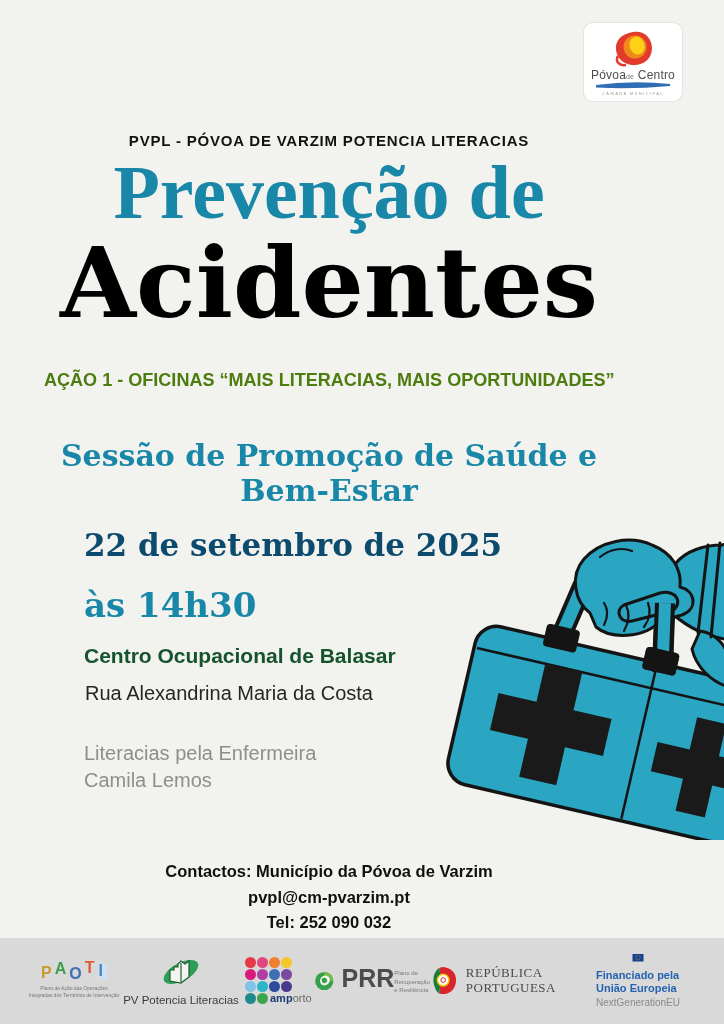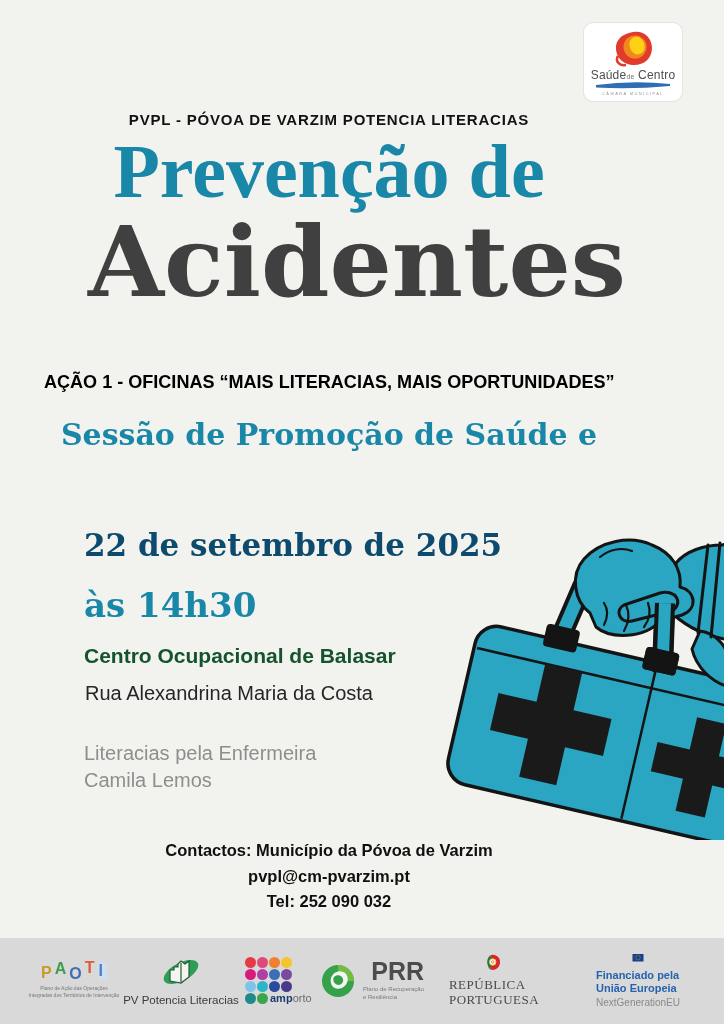--- a/index.html
+++ b/index.html
@@ -2,33 +2,33 @@
 <html><head>
 <meta charset="utf-8">
 <style>
   html,body{margin:0;padding:0;background:#888;}
   .poster{
     position:relative;width:724px;height:1024px;margin:0 auto;
     background:#f2f2ee;overflow:hidden;
     font-family:"Liberation Sans",sans-serif;color:#1a1a1a;
   }
   .abs{position:absolute;}
-  .center{left:0;width:658px;text-align:center;}
+  .center{left:0;width:658px;text-align:center;margin-top:21px;}
 
   
   .org-logo{left:584px;top:23px;width:98px;height:78px;background:#fff;border-radius:9px;
     box-shadow:0 0 0 1px #e4e4e0;display:flex;flex-direction:column;align-items:center;justify-content:center;}
   .org-name{font-size:12px;color:#4d4d4d;letter-spacing:.2px;margin-top:1px;white-space:nowrap;}
   .org-name .de{font-size:7px;color:#777;}
   .org-sub{font-size:4px;letter-spacing:1.4px;color:#9a9a9a;margin-top:2px;}
 
   .kicker{top:111px;font-size:15px;font-weight:bold;letter-spacing:.8px;color:#121212;}
   .title1{top:133px;font-family:Liberation Serif, serif;font-weight:bold;font-size:76px;line-height:1;color:#1987a8;}
-  .title2{top:213px;font-family:"DejaVu Serif",serif;font-weight:bold;font-size:98px;line-height:1;color:#404040;padding-left:28px;}
-  .action{top:371px;font-size:19px;font-weight:600;color:#000000;}
+  .title2{top:213px;font-family:"DejaVu Serif",serif;font-weight:bold;font-size:98px;line-height:1;color:#000000;}
+  .action{top:348px;font-size:19px;font-weight:600;color:#4d7c0f;}
   .action span{display:inline-block;transform:scaleX(.95);}
   .session{top:417px;font-family:"DejaVu Serif",serif;font-weight:bold;font-size:30px;line-height:1.18;color:#1987a8;}
 
   .date{left:84px;top:527px;font-family:"DejaVu Serif",serif;font-weight:bold;font-size:31px;color:#0c4a6e;}
   .time{left:84px;top:585px;font-family:"DejaVu Serif",serif;font-weight:bold;font-size:34px;color:#1987a8;}
   .venue{left:84px;top:644px;font-size:21px;font-weight:bold;color:#14532d;}
   .address{left:85px;top:682px;font-size:20px;color:#262626;}
   .facilitator{left:84px;top:740px;font-size:20px;line-height:1.35;color:#8e8e8e;}
 
   .contacts{top:838px;font-size:16.5px;font-weight:bold;line-height:1.55;color:#101010;}
@@ -51,59 +51,60 @@
   .pvlit{left:122px;top:8px;width:118px;height:70px;}
   .pvlit-label{font-size:11.5px;color:#3a3a3a;margin-top:3px;white-space:nowrap;}
 
   .amporto{left:244px;top:18px;width:110px;height:50px;display:block;}
   .am-dots{position:absolute;left:0;top:0;width:50px;display:flex;flex-wrap:wrap;}
   .am-dot{width:11px;height:11px;border-radius:50%;margin:.5px;}
   .am-text{position:absolute;left:26px;top:36px;font-size:11px;color:#6b6b6b;}
   .am-text b{color:#1f3b73;}
 
   .prr{left:314px;top:14px;width:116px;height:58px;flex-direction:row;gap:7px;}
-  .prr-txt{display:flex;flex-direction:column;align-items:flex-end;}
+  .prr-txt{display:flex;align-items:flex-start;}
   .prr-name{font-size:25px;font-weight:bold;color:#4c4c4c;line-height:.9;}
   .prr-cap{font-size:6px;color:#7a7a7a;line-height:1.4;margin-top:2px;}
 
-  .republica{left:432px;top:16px;width:124px;height:54px;flex-direction:column;gap:7px;}
+  .republica{left:432px;top:16px;width:124px;height:54px;flex-direction:row;gap:7px;}
   .rep-txt{font-family:"Liberation Serif",serif;font-size:13px;letter-spacing:.5px;color:#4a4a4a;line-height:1.15;}
 
   .eu{left:560px;top:16px;width:156px;height:54px;flex-direction:column;gap:7px;justify-content:flex-start;}
   .eu-txt{display:flex;flex-direction:column;align-items:flex-start;}
   .eu-bold{font-size:11px;font-weight:bold;color:#2563b0;line-height:1.25;}
   .eu-ngeu{font-size:10px;color:#8a8a8a;margin-top:1px;}
 </style>
 </head>
 <body>
 
 <div class="poster">
 
   <div class="abs org-logo">
     <svg width="46" height="38" viewBox="0 0 46 38">
       <path d="M 23 3 C 34 1 42 9 42 19 C 42 30 33 37 22 36 C 12 35 5 27 6 17 C 7 9 14 4.5 23 3 Z" fill="#e23b2c"></path>
       <path d="M 8 27 C 5 32 9 37 16 36" stroke="#e23b2c" stroke-width="2.5" fill="none"></path>
       <circle cx="25" cy="18" r="11.5" fill="#f0881e"></circle>
       <ellipse cx="27" cy="16.5" rx="7.5" ry="9" fill="#fcd116" transform="rotate(-18 27 16.5)"></ellipse>
     </svg>
     <div class="org-name">
-      <span>Saúde</span><span class="de">de</span> <span>Centro</span>
+      <span>Póvoa</span><span class="de">de</span> <span>Centro</span>
     </div>
     <svg width="78" height="7" viewBox="0 0 78 7">
       <path d="M 2 3 Q 39 -2 76 2 L 76 4 Q 38 7.5 2 5.5 Z" fill="#2f6db5"></path>
     </svg>
     <div class="org-sub">CÂMARA MUNICIPAL</div>
   </div>
 
   <div class="abs center kicker">PVPL - PÓVOA DE VARZIM POTENCIA LITERACIAS</div>
   <div class="abs center title1">Prevenção de</div>
   <div class="abs center title2">Acidentes</div>
   <div class="abs center action"><span>AÇÃO 1 - OFICINAS “MAIS LITERACIAS, MAIS OPORTUNIDADES”</span></div>
   <div class="abs center session">
     <div>Sessão de Promoção de  Saúde e</div>
+    <div>Bem-Estar</div>
   </div>
 
   <div class="abs date">22 de setembro de 2025</div>
   <div class="abs time">às 14h30</div>
   <div class="abs venue">Centro Ocupacional de Balasar</div>
   <div class="abs address">Rua Alexandrina Maria da Costa</div>
   <div class="abs facilitator">
     <div>Literacias pela Enfermeira</div>
     <div>Camila Lemos</div>
   </div>

